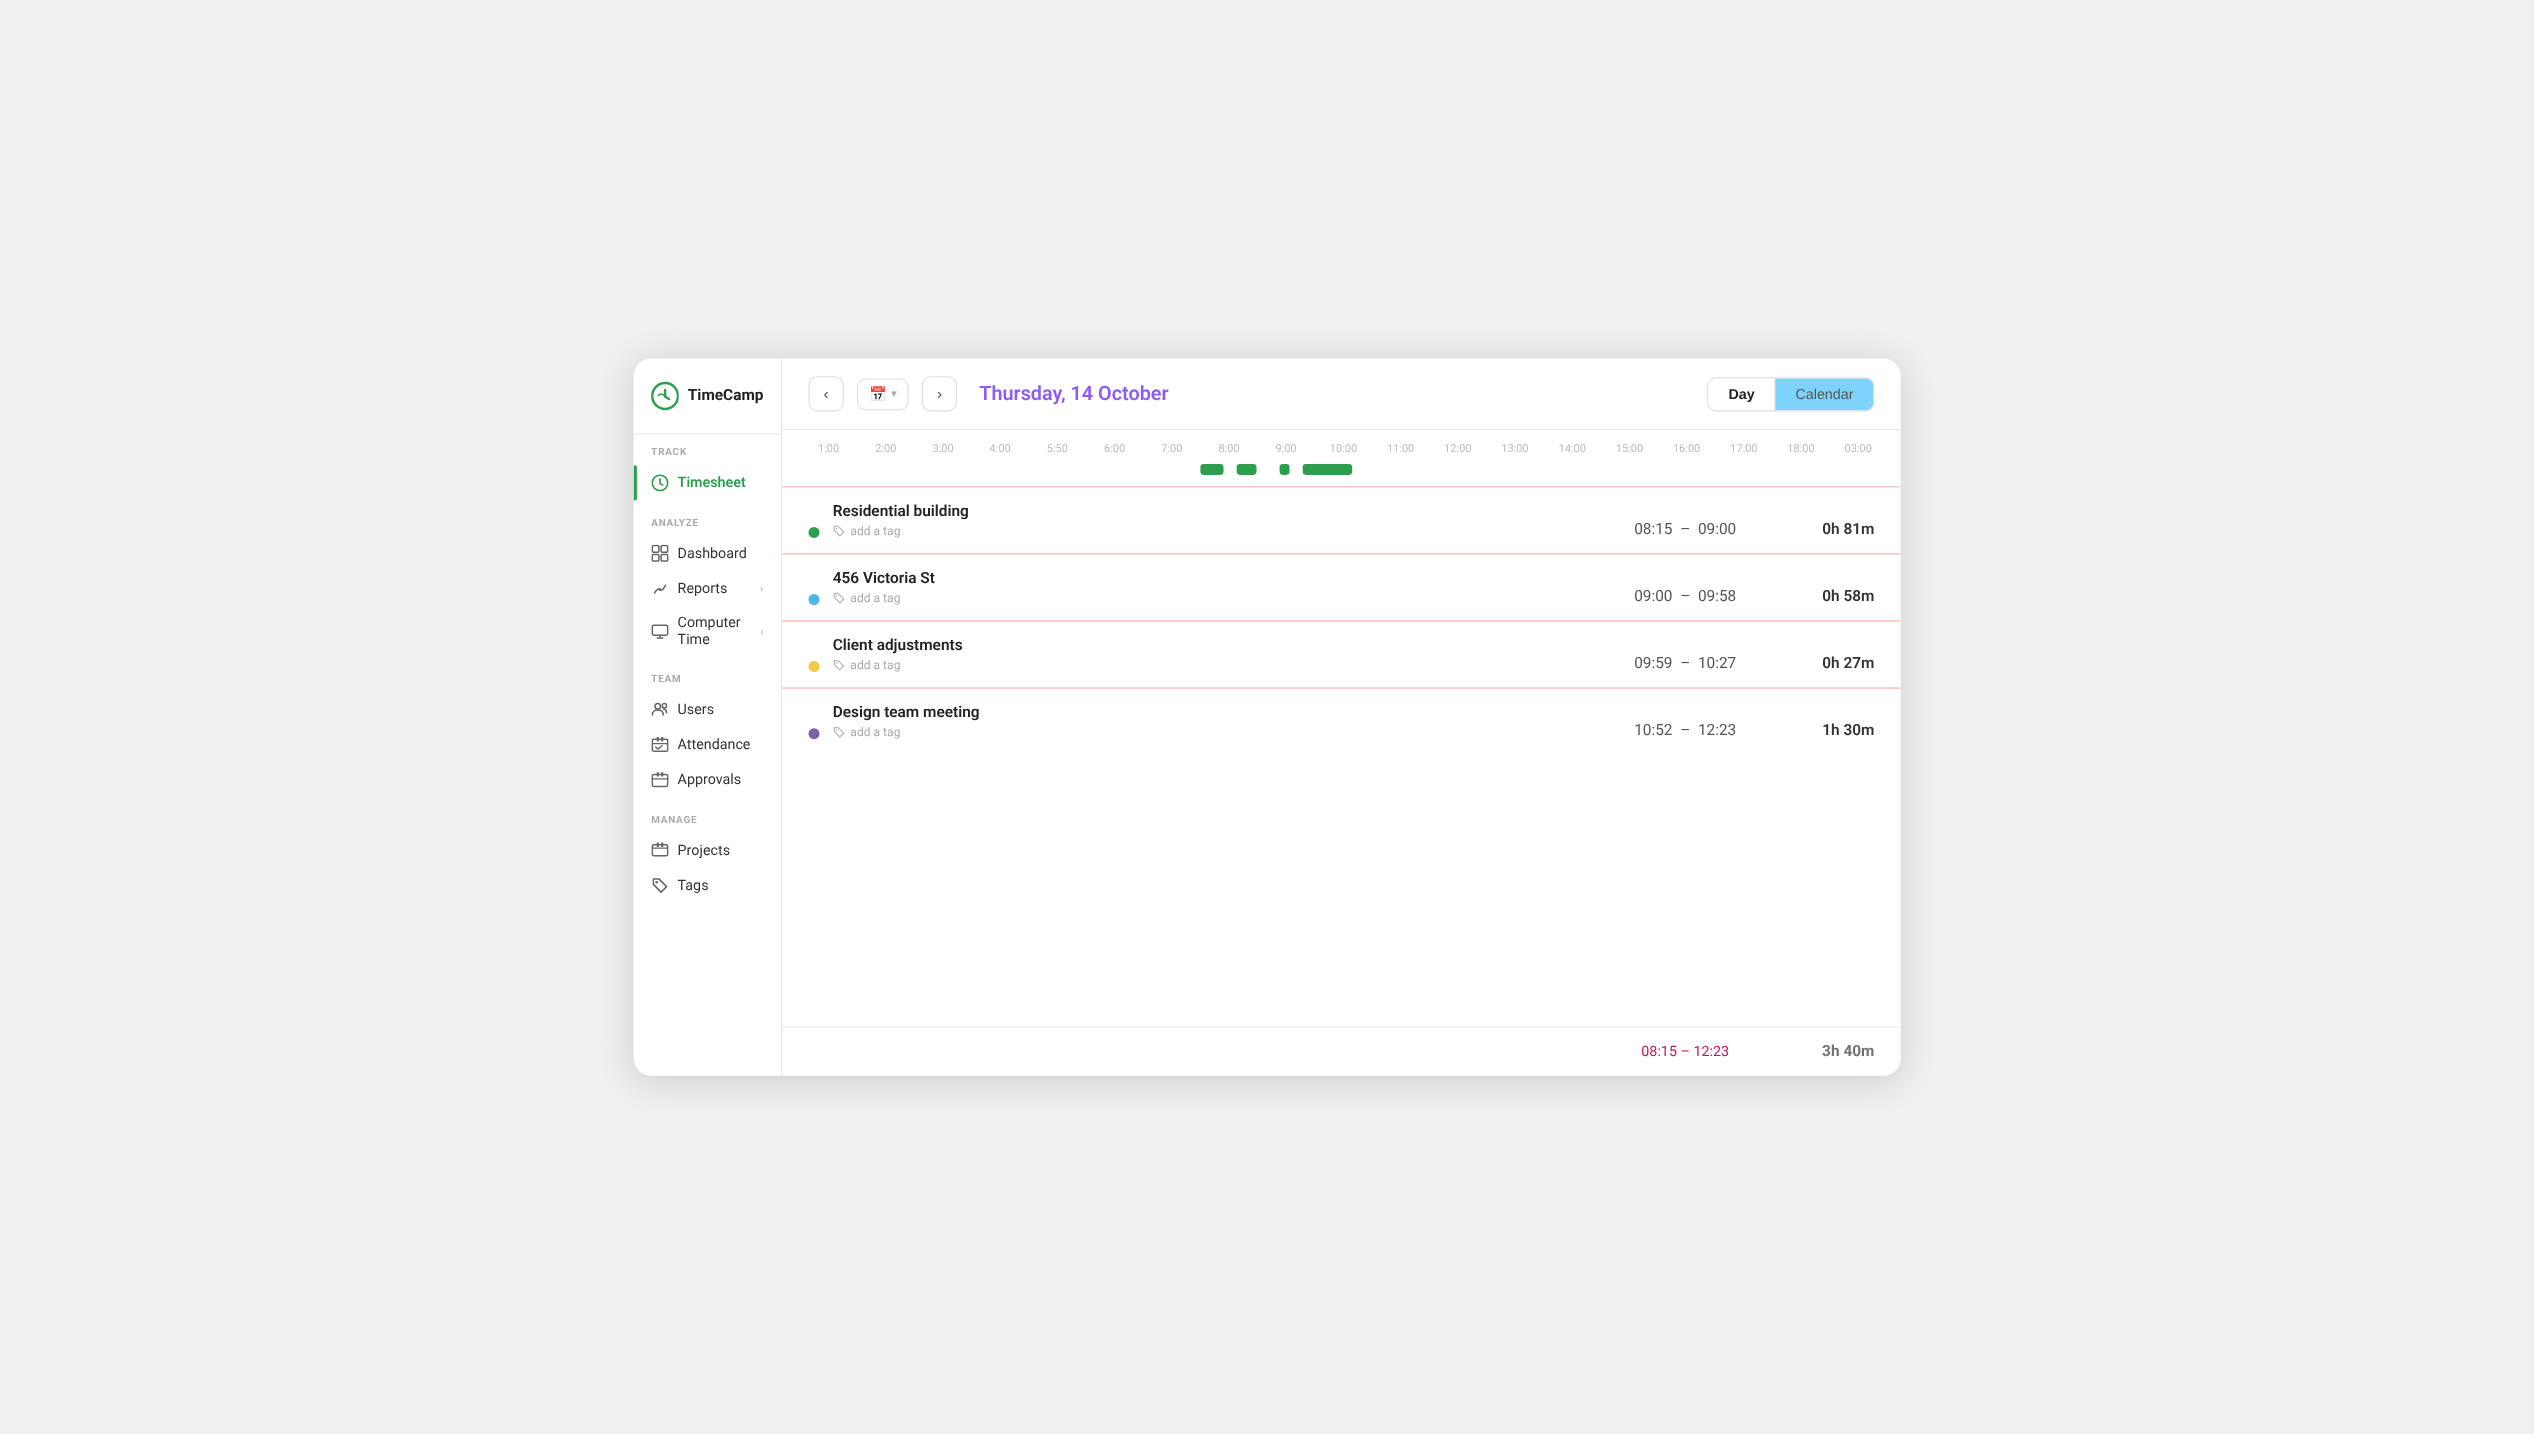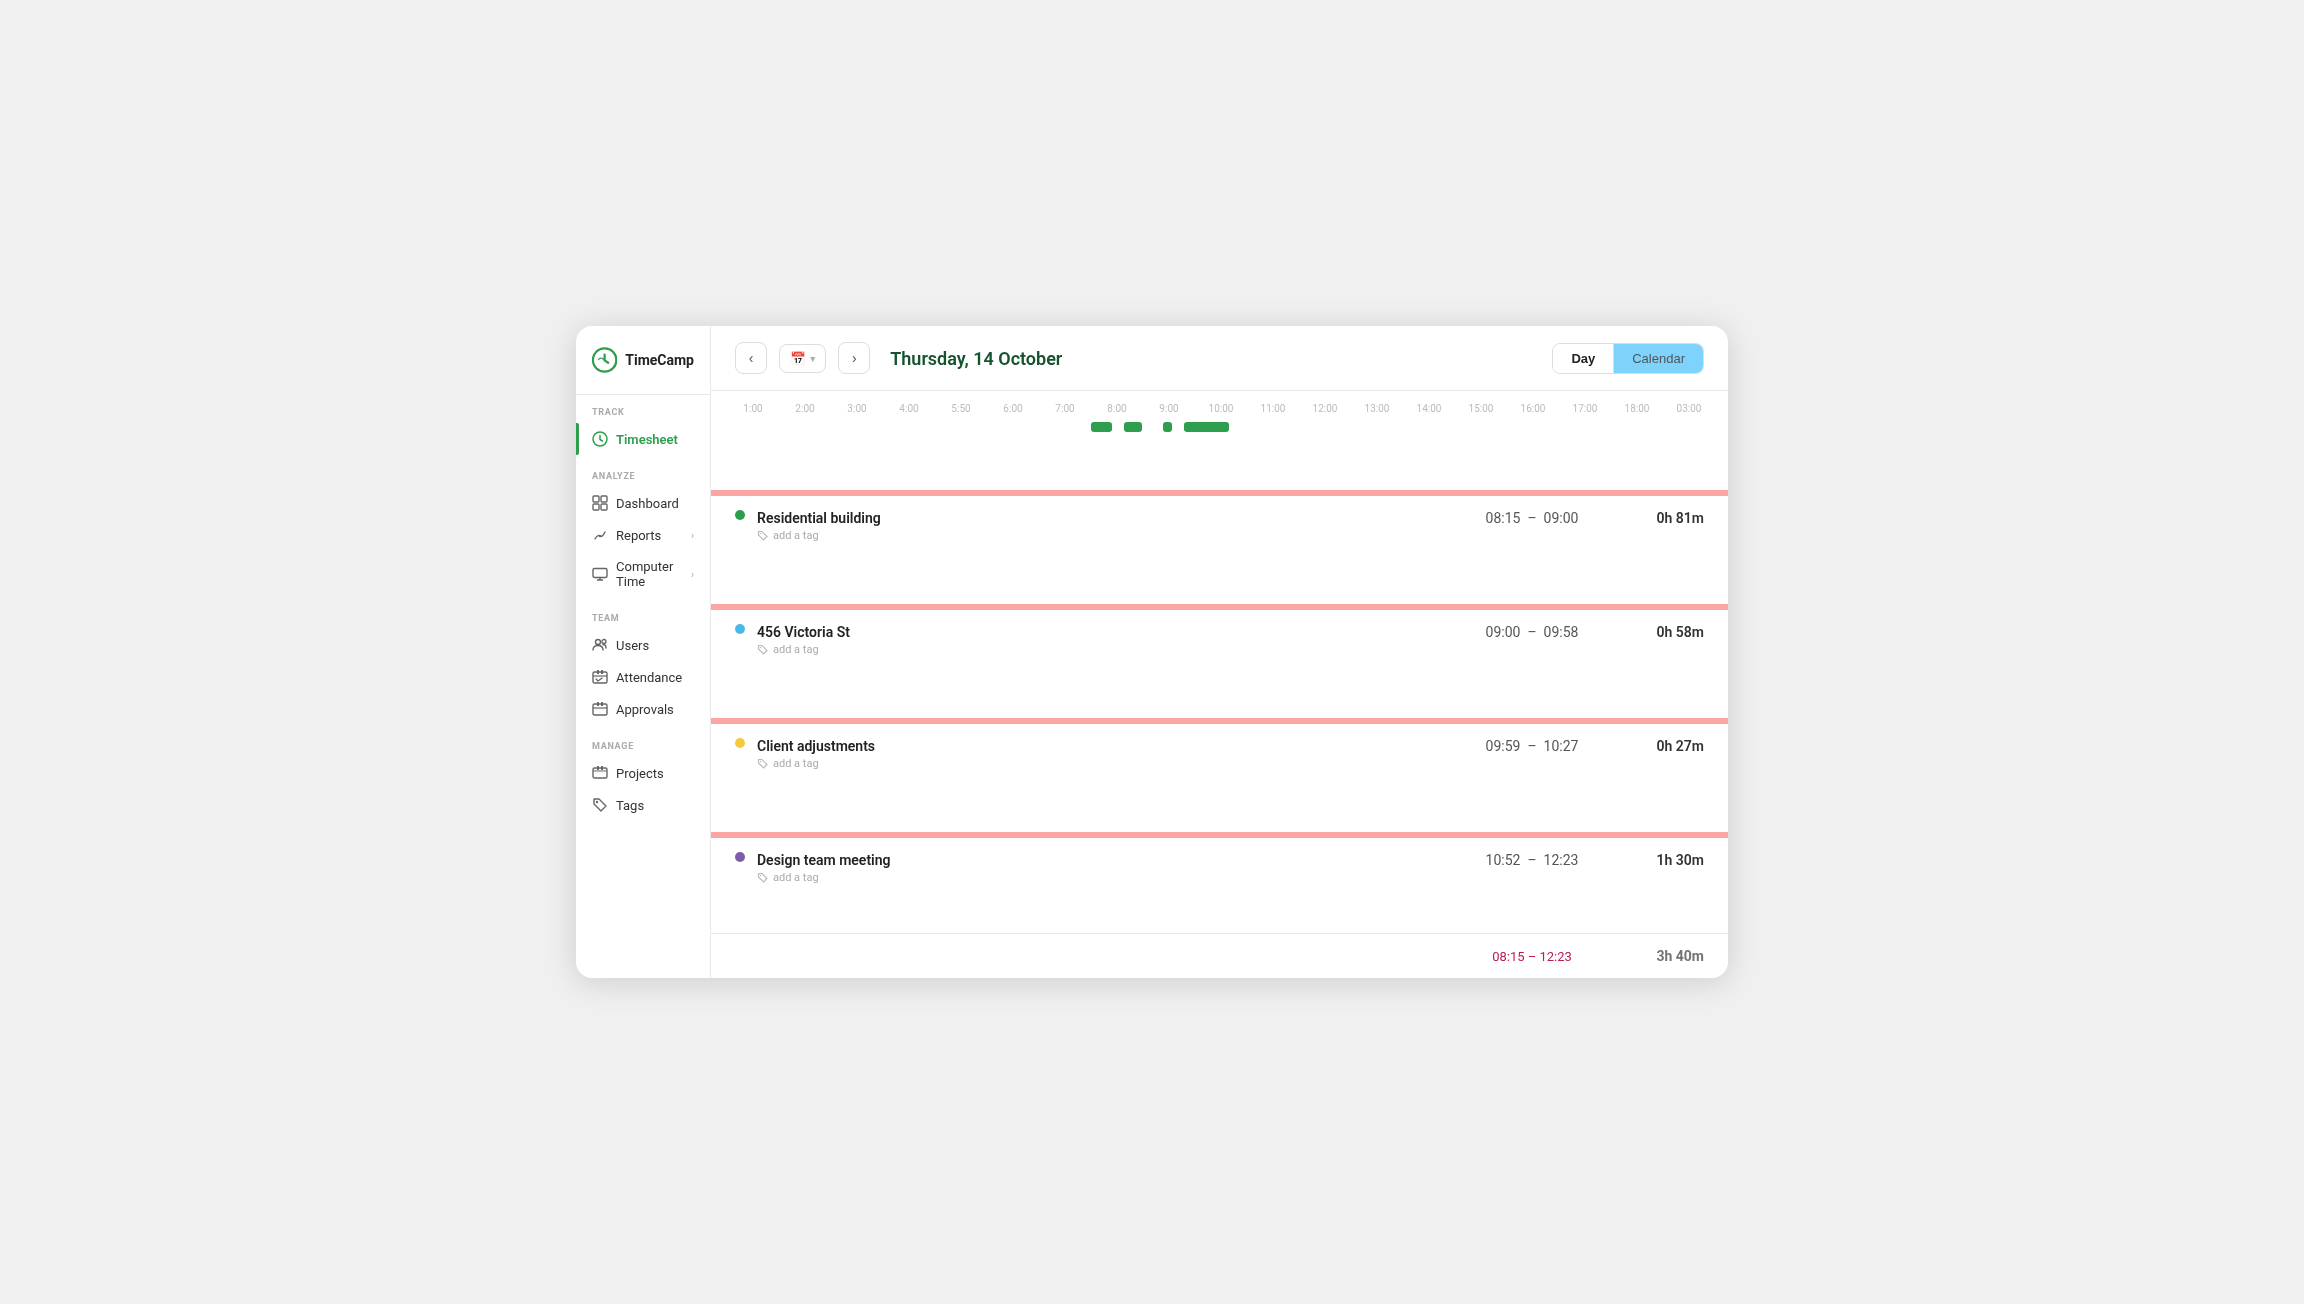--- a/index.html
+++ b/index.html
@@ -130,21 +130,21 @@
       border: 1px solid #ddd;
       border-radius: 8px;
       background: #fff;
       cursor: pointer;
       font-size: 13px;
       color: #555;
     }
     .date-title {
       font-size: 18px;
       font-weight: 600;
-      color: #14532d;
+      color: #8b5cf6;
       margin-left: 8px;
       flex: 1;
     }
     .view-toggle {
       display: flex;
       border: 1px solid #ddd;
       border-radius: 8px;
       overflow: hidden;
     }
     .view-btn {
@@ -231,25 +231,24 @@
       top: 2px;
     }
     
     .entries-container {
       flex: 1;
       overflow-y: auto;
       margin: 8px 0 0 0;
     }
     .entry-row {
       display: flex;
-      align-items: flex-start;
+      align-items: flex-end;
       padding: 14px 24px;
-      border-top: 6px solid #fca5a5;
+      border-top: 1px solid #fca5a5;
       gap: 12px;
-      margin-top: 48px;
     }
     .entry-dot {
       width: 10px;
       height: 10px;
       border-radius: 50%;
       flex-shrink: 0;
     }
     .entry-info {
       flex: 1;
     }

